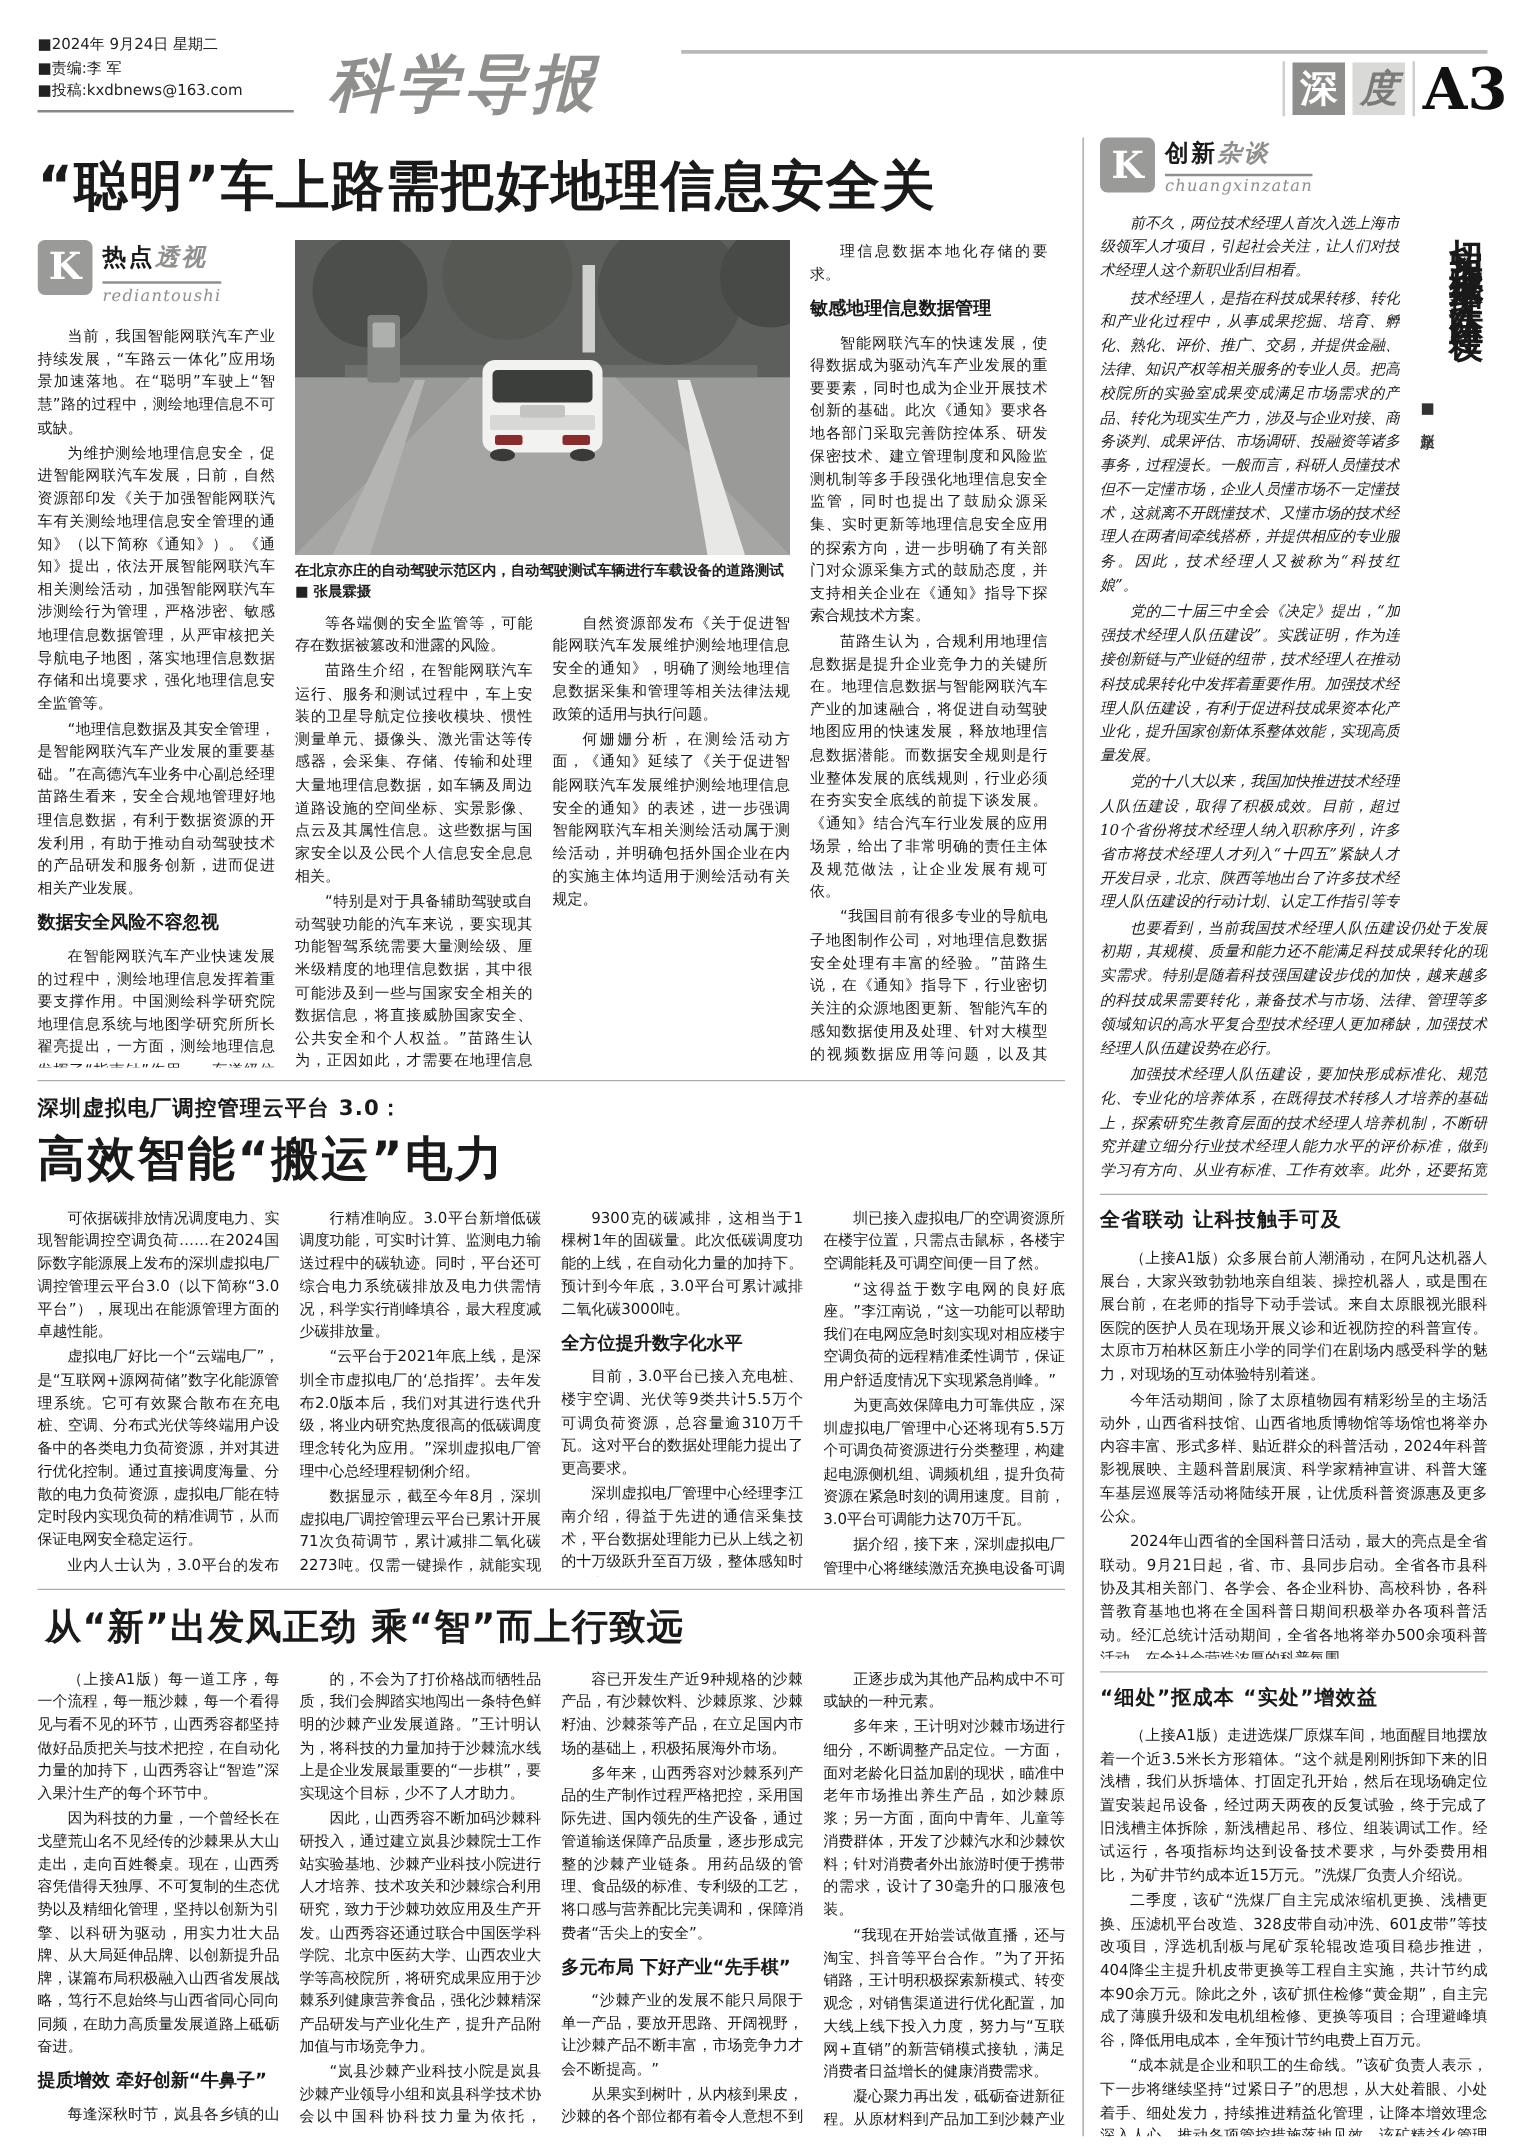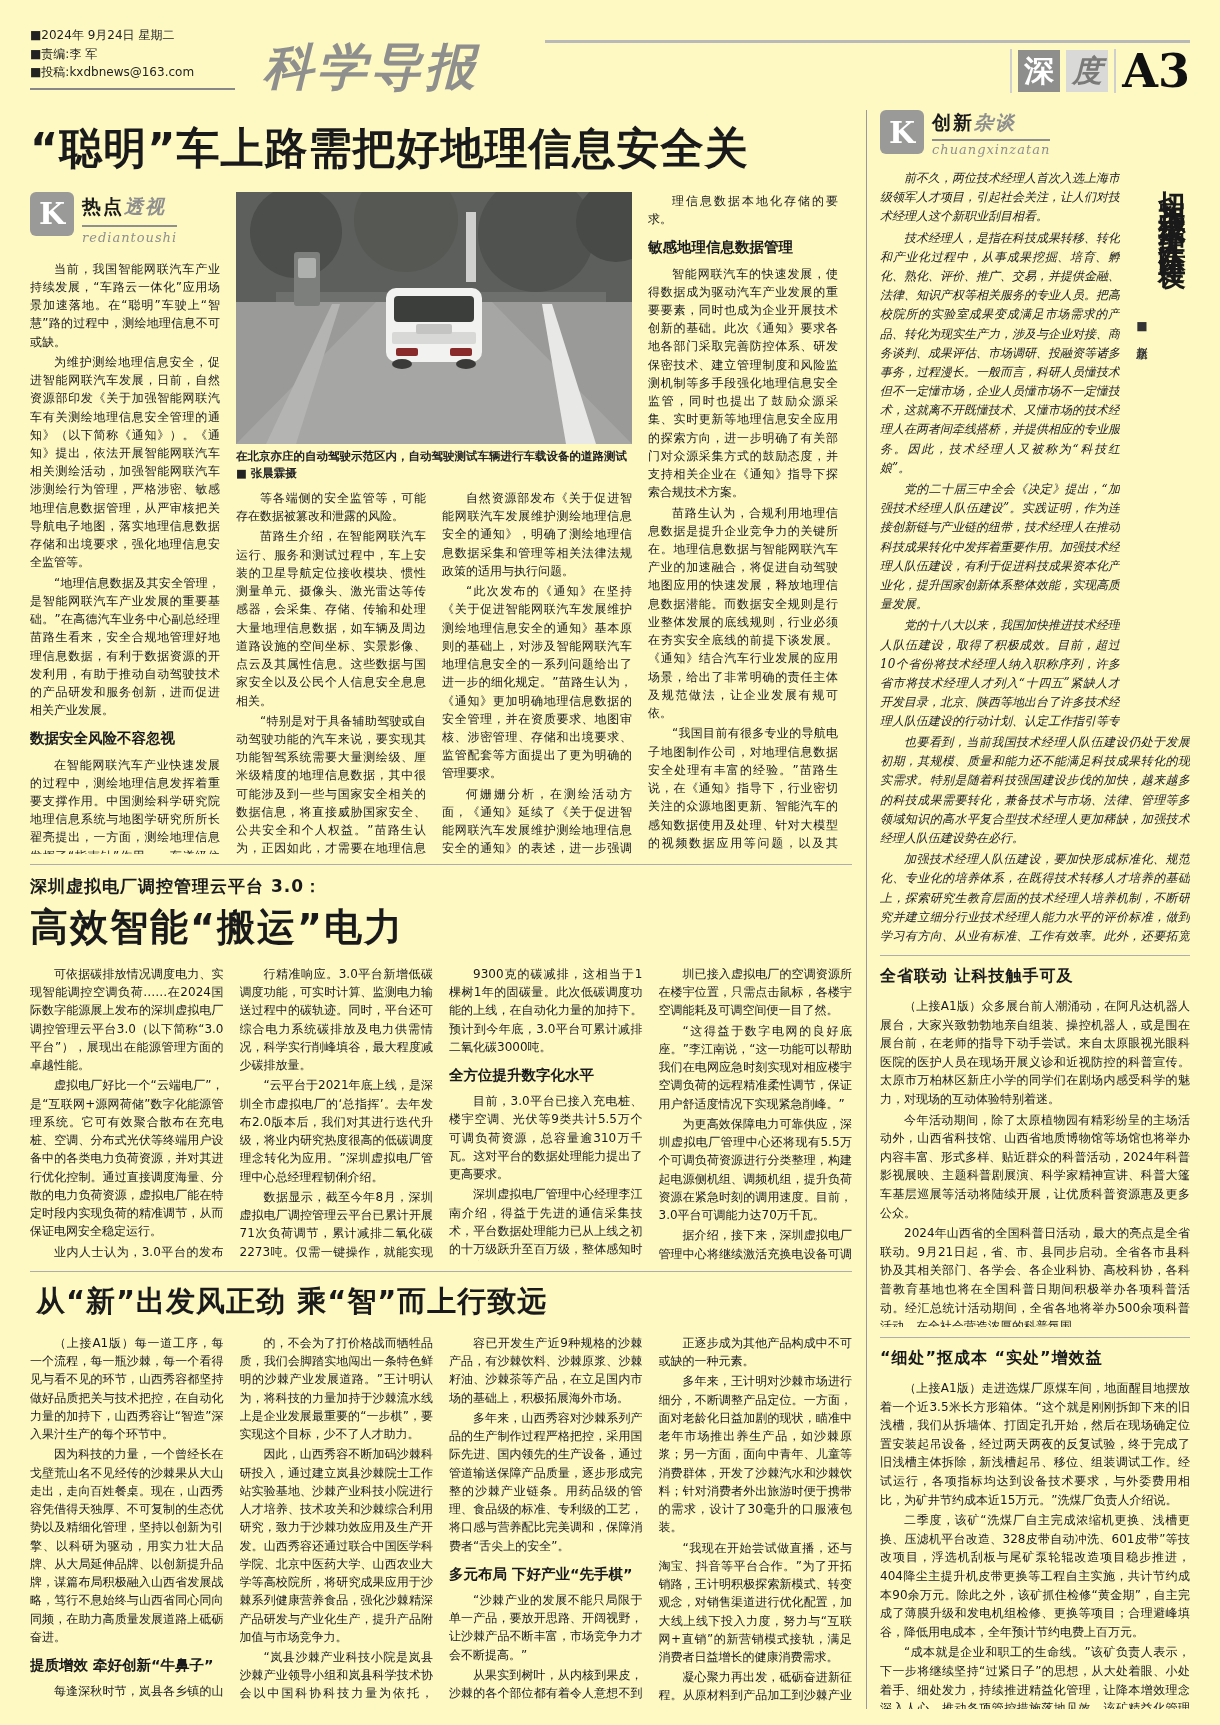--- a/index.html
+++ b/index.html
@@ -1,18 +1,18 @@
 <!DOCTYPE html>
 <html><head>
 <meta charset="utf-8">
 <style>
   * { margin:0; padding:0; box-sizing:border-box; }
   html,body { background:#e8e8e6; }
   body { font-family:"DejaVu Sans","Liberation Sans",sans-serif; color:#1a1a1a; }
-  .page { position:relative; width:1220px; height:1725px; margin:0 auto; background:#fef9c3; padding:26px 30px 20px 30px; overflow:hidden; }
+  .page { position:relative; width:1220px; height:1725px; margin:0 auto; background:#ffffff; padding:26px 14px 20px 30px; overflow:hidden; }
 
   
   .top-rule { position:absolute; top:40px; left:545px; right:30px; height:3px; background:#b9b9b7; }
   header.page-head { position:relative; display:flex; align-items:flex-start; height:78px; }
   .pub-info { width:205px; font-size:12px; line-height:1.55; color:#222; border-bottom:2px solid #888; padding-bottom:6px; }
   .masthead { margin-left:28px; margin-top:8px; font-size:50px; font-weight:bold; font-style:italic; color:#8f8f8d; letter-spacing:4px; font-family:"DejaVu Serif","Liberation Serif",serif; }
   .page-tag { margin-left:auto; display:flex; align-items:center; gap:6px; margin-top:18px; }
   .tag-sep { width:2px; height:44px; background:#cfcfcd; }
   .tag-box { width:42px; height:42px; display:flex; align-items:center; justify-content:center; font-size:30px; font-weight:bold; }
   .tag-box.dark { background:#8e8e8c; color:#fff; }
@@ -142,21 +142,20 @@
           </svg>
           <div class="caption">在北京亦庄的自动驾驶示范区内，自动驾驶测试车辆进行车载设备的道路测试 ■ 张晨霖摄</div>
           <div class="art1-mid-cols">
             <div class="col">
                 <p>等各端侧的安全监管等，可能存在数据被篡改和泄露的风险。</p>
                 <p>苗路生介绍，在智能网联汽车运行、服务和测试过程中，车上安装的卫星导航定位接收模块、惯性测量单元、摄像头、激光雷达等传感器，会采集、存储、传输和处理大量地理信息数据，如车辆及周边道路设施的空间坐标、实景影像、点云及其属性信息。这些数据与国家安全以及公民个人信息安全息息相关。</p>
                 <p>“特别是对于具备辅助驾驶或自动驾驶功能的汽车来说，要实现其功能智驾系统需要大量测绘级、厘米级精度的地理信息数据，其中很可能涉及到一些与国家安全相关的数据信息，将直接威胁国家安全、公共安全和个人权益。”苗路生认为，正因如此，才需要在地理信息数据的采集、存储、传输、处理等环节，对智能驾驶汽车完善安全保护措施，并确保数据在具备相应资质的主体管控下流转。</p>
               </div>
             <div class="col">
                 <p>自然资源部发布《关于促进智能网联汽车发展维护测绘地理信息安全的通知》，明确了测绘地理信息数据采集和管理等相关法律法规政策的适用与执行问题。</p>
-                <p>“此次发布的《通知》在坚持《关于促进智能网联汽车发展维护测绘地理信息安全的通知》基本原则的基础上，对涉及智能网联汽车地理信息安全的一系列问题给出了进一步的细化规定。”苗路生认为，《通知》更加明确地理信息数据的安全管理，并在资质要求、地图审核、涉密管理、存储和出境要求、监管配套等方面提出了更为明确的管理要求。</p>
                 <p>何姗姗分析，在测绘活动方面，《通知》延续了《关于促进智能网联汽车发展维护测绘地理信息安全的通知》的表述，进一步强调智能网联汽车相关测绘活动属于测绘活动，并明确包括外国企业在内的实施主体均适用于测绘活动有关规定。</p>
               </div>
           </div>
         </div>
 
         <div class="art1-c">
             <p>理信息数据本地化存储的要求。</p>
             <p class="subhead">敏感地理信息数据管理</p>
             <p>智能网联汽车的快速发展，使得数据成为驱动汽车产业发展的重要要素，同时也成为企业开展技术创新的基础。此次《通知》要求各地各部门采取完善防控体系、研发保密技术、建立管理制度和风险监测机制等多手段强化地理信息安全监管，同时也提出了鼓励众源采集、实时更新等地理信息安全应用的探索方向，进一步明确了有关部门对众源采集方式的鼓励态度，并支持相关企业在《通知》指导下探索合规技术方案。</p>
             <p>苗路生认为，合规利用地理信息数据是提升企业竞争力的关键所在。地理信息数据与智能网联汽车产业的加速融合，将促进自动驾驶地图应用的快速发展，释放地理信息数据潜能。而数据安全规则是行业整体发展的底线规则，行业必须在夯实安全底线的前提下谈发展。《通知》结合汽车行业发展的应用场景，给出了非常明确的责任主体及规范做法，让企业发展有规可依。</p>

